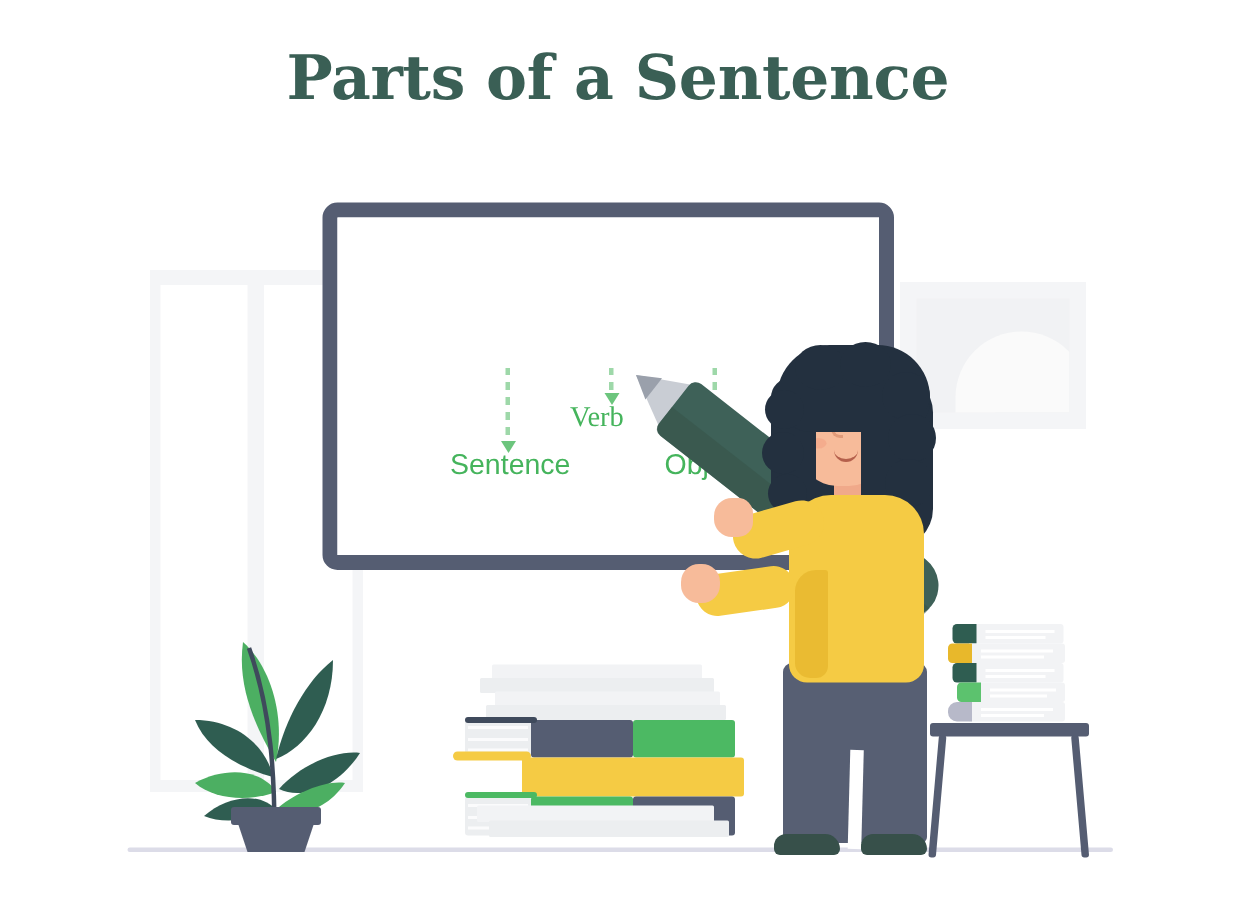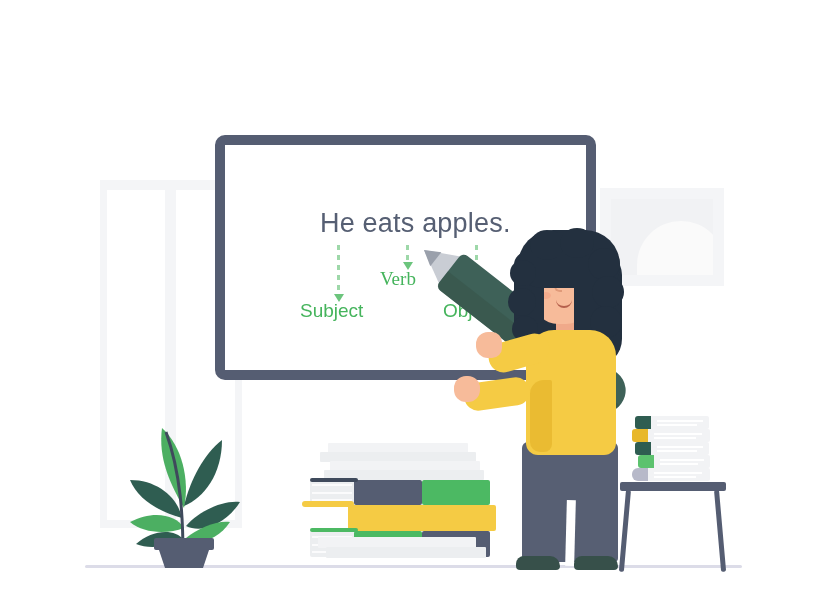--- a/index.html
+++ b/index.html
@@ -389,45 +389,45 @@
   #sbook2 { left: 12px; top: 19px; width: 78px; }
   #sbook3 { left: 15px; top: 32px; width: 74px; }
   #sbook4 { left: 18px; top: 45px; width: 72px; }
   #sbook5 { left: 12px; top: 58px; width: 78px; }
 </style>
 </head>
 <body>
 
 <div id="stage">
 
+  <div id="page-title">Parts of a Sentence</div>
 
   <div class="bg-window">
     <div class="bg-window-pane p1"></div>
     <div class="bg-window-pane p2"></div>
   </div>
 
   <div class="bg-frame">
     <div class="bg-frame-inner">
       <div class="bg-frame-hill2"></div>
       <div class="bg-frame-hill"></div>
     </div>
   </div>
 
   <div id="floor-line"></div>
 
   <div id="whiteboard">
     <div id="whiteboard-surface">
 
-      <div id="sentence">He eats apples.</div>
 
       <div class="arrow" id="arrow-subject"></div>
       <div class="arrow" id="arrow-verb"></div>
       <div class="arrow" id="arrow-object"></div>
 
-      <div class="tag" id="tag-subject">Subject</div>
+      <div class="tag" id="tag-subject">Sentence</div>
       <div class="tag" id="tag-verb">Verb</div>
       <div class="tag" id="tag-object">Object</div>
 
     </div>
   </div>
 
   <svg id="plant" style="position:absolute; left:126px; top:388px; width:116px; height:180px;" viewBox="0 0 116 180">
     <path d="M58 120 C 44 96, 32 70, 36 40 C 56 58, 64 92, 58 120 Z" fill="#4caf62"></path>
     <path d="M58 118 C 64 92, 78 66, 96 52 C 96 86, 78 110, 58 118 Z" fill="#2f5d51"></path>
     <path d="M56 130 C 34 124, 12 112, 4 92 C 32 92, 52 110, 56 130 Z" fill="#2f5d51"></path>

